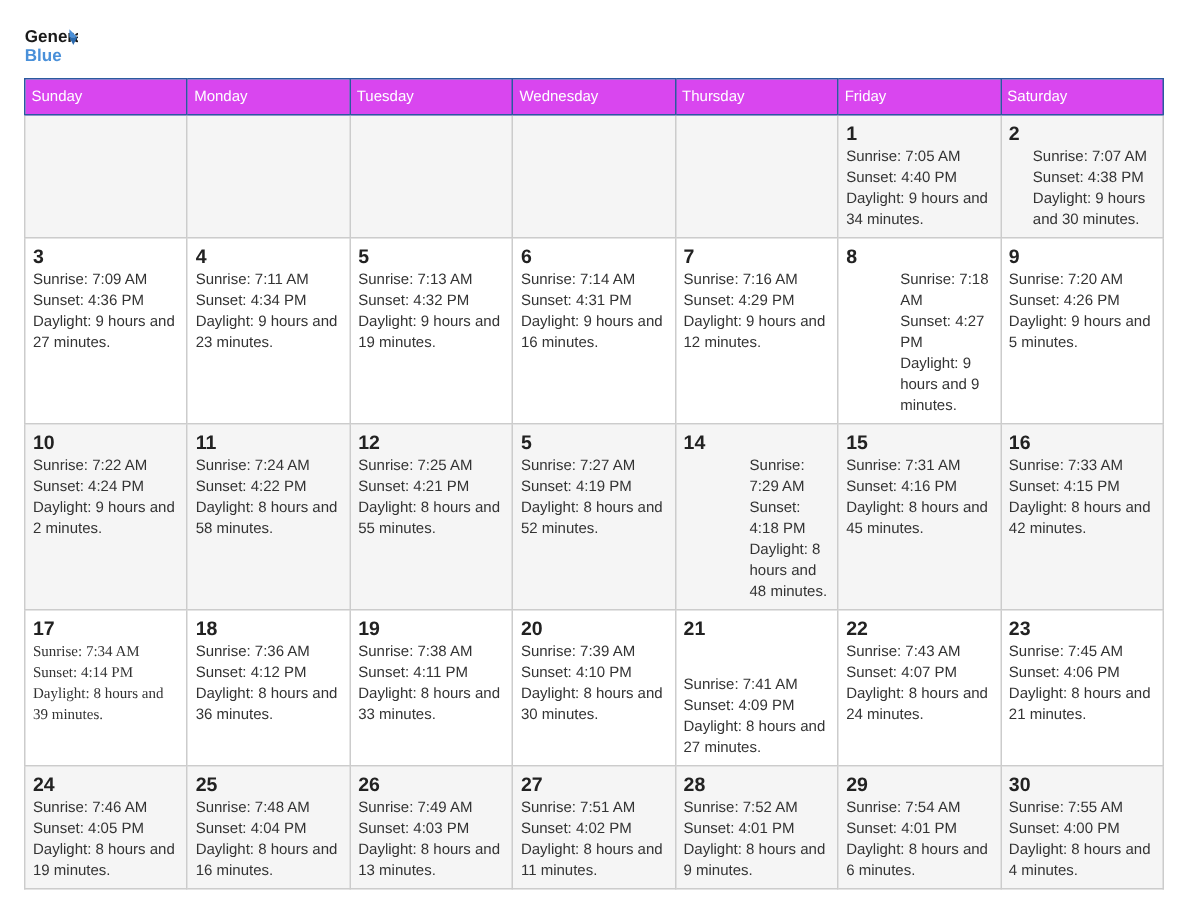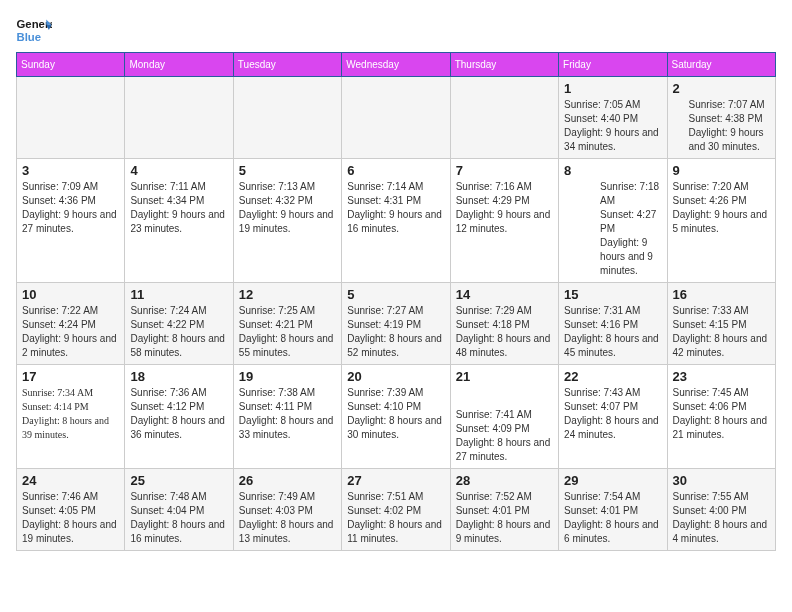--- a/index.html
+++ b/index.html
@@ -192,21 +192,21 @@
 Daylight: 8 hours and 55 minutes.</div>
         </td>
         <td>
           <span class="day-num">5</span>
           <div class="day-info" style="white-space: pre-line;">Sunrise: 7:27 AM
 Sunset: 4:19 PM
 Daylight: 8 hours and 52 minutes.</div>
         </td>
         <td>
           <span class="day-num">14</span>
-          <div class="day-info" style="white-space: pre-line;">Sunrise: 7:29 AM
+          <div class="day-info" style="white-space: pre-line; margin-left: 44px;">Sunrise: 7:29 AM
 Sunset: 4:18 PM
 Daylight: 8 hours and 48 minutes.</div>
         </td>
         <td>
           <span class="day-num">15</span>
           <div class="day-info" style="white-space: pre-line;">Sunrise: 7:31 AM
 Sunset: 4:16 PM
 Daylight: 8 hours and 45 minutes.</div>
         </td>
         <td>

